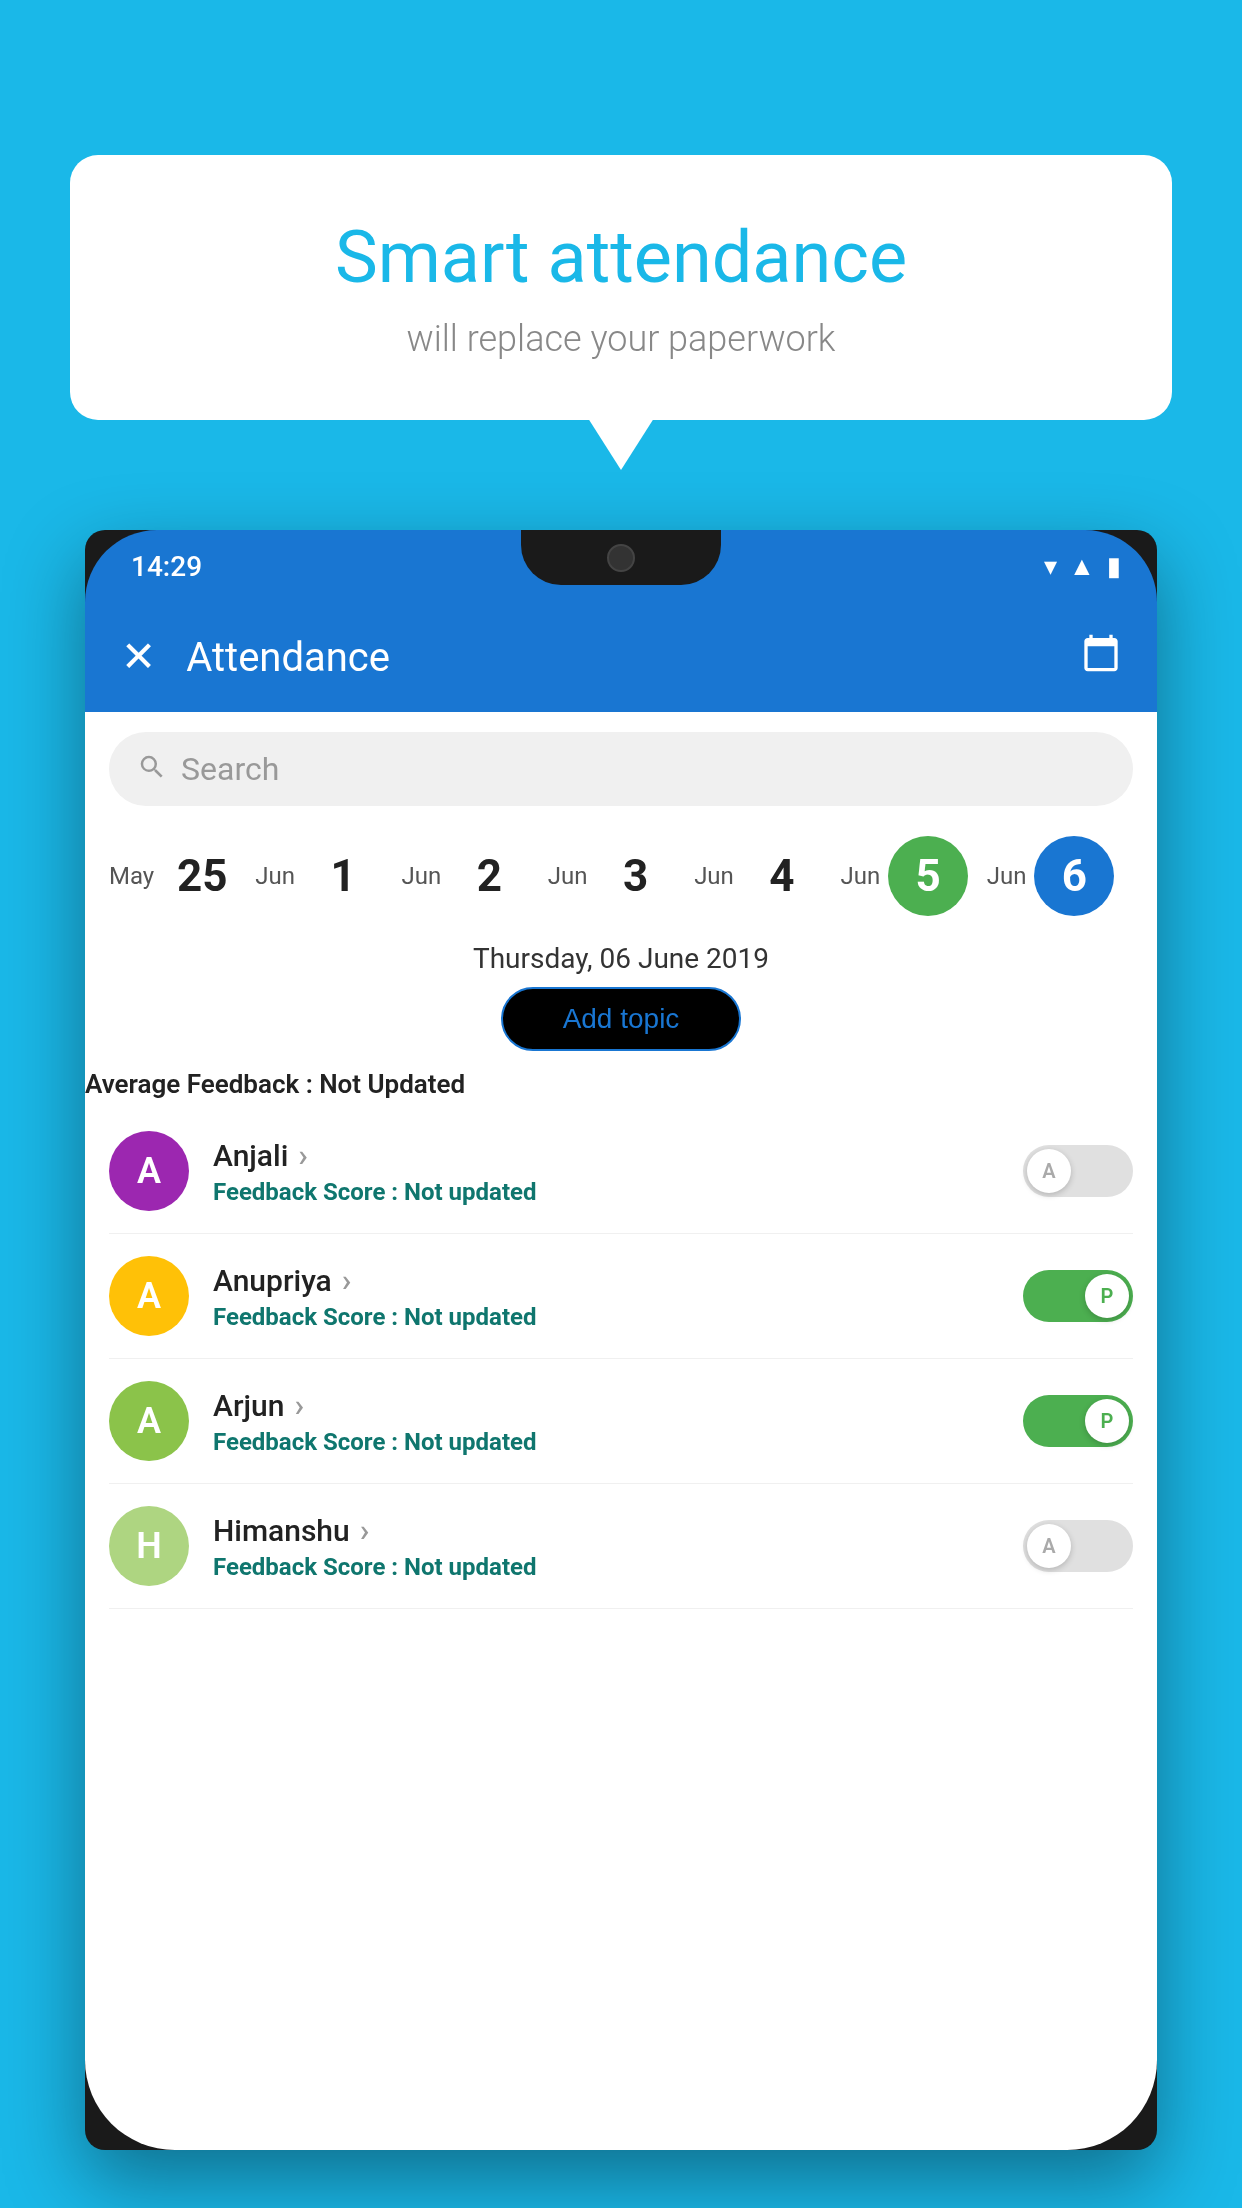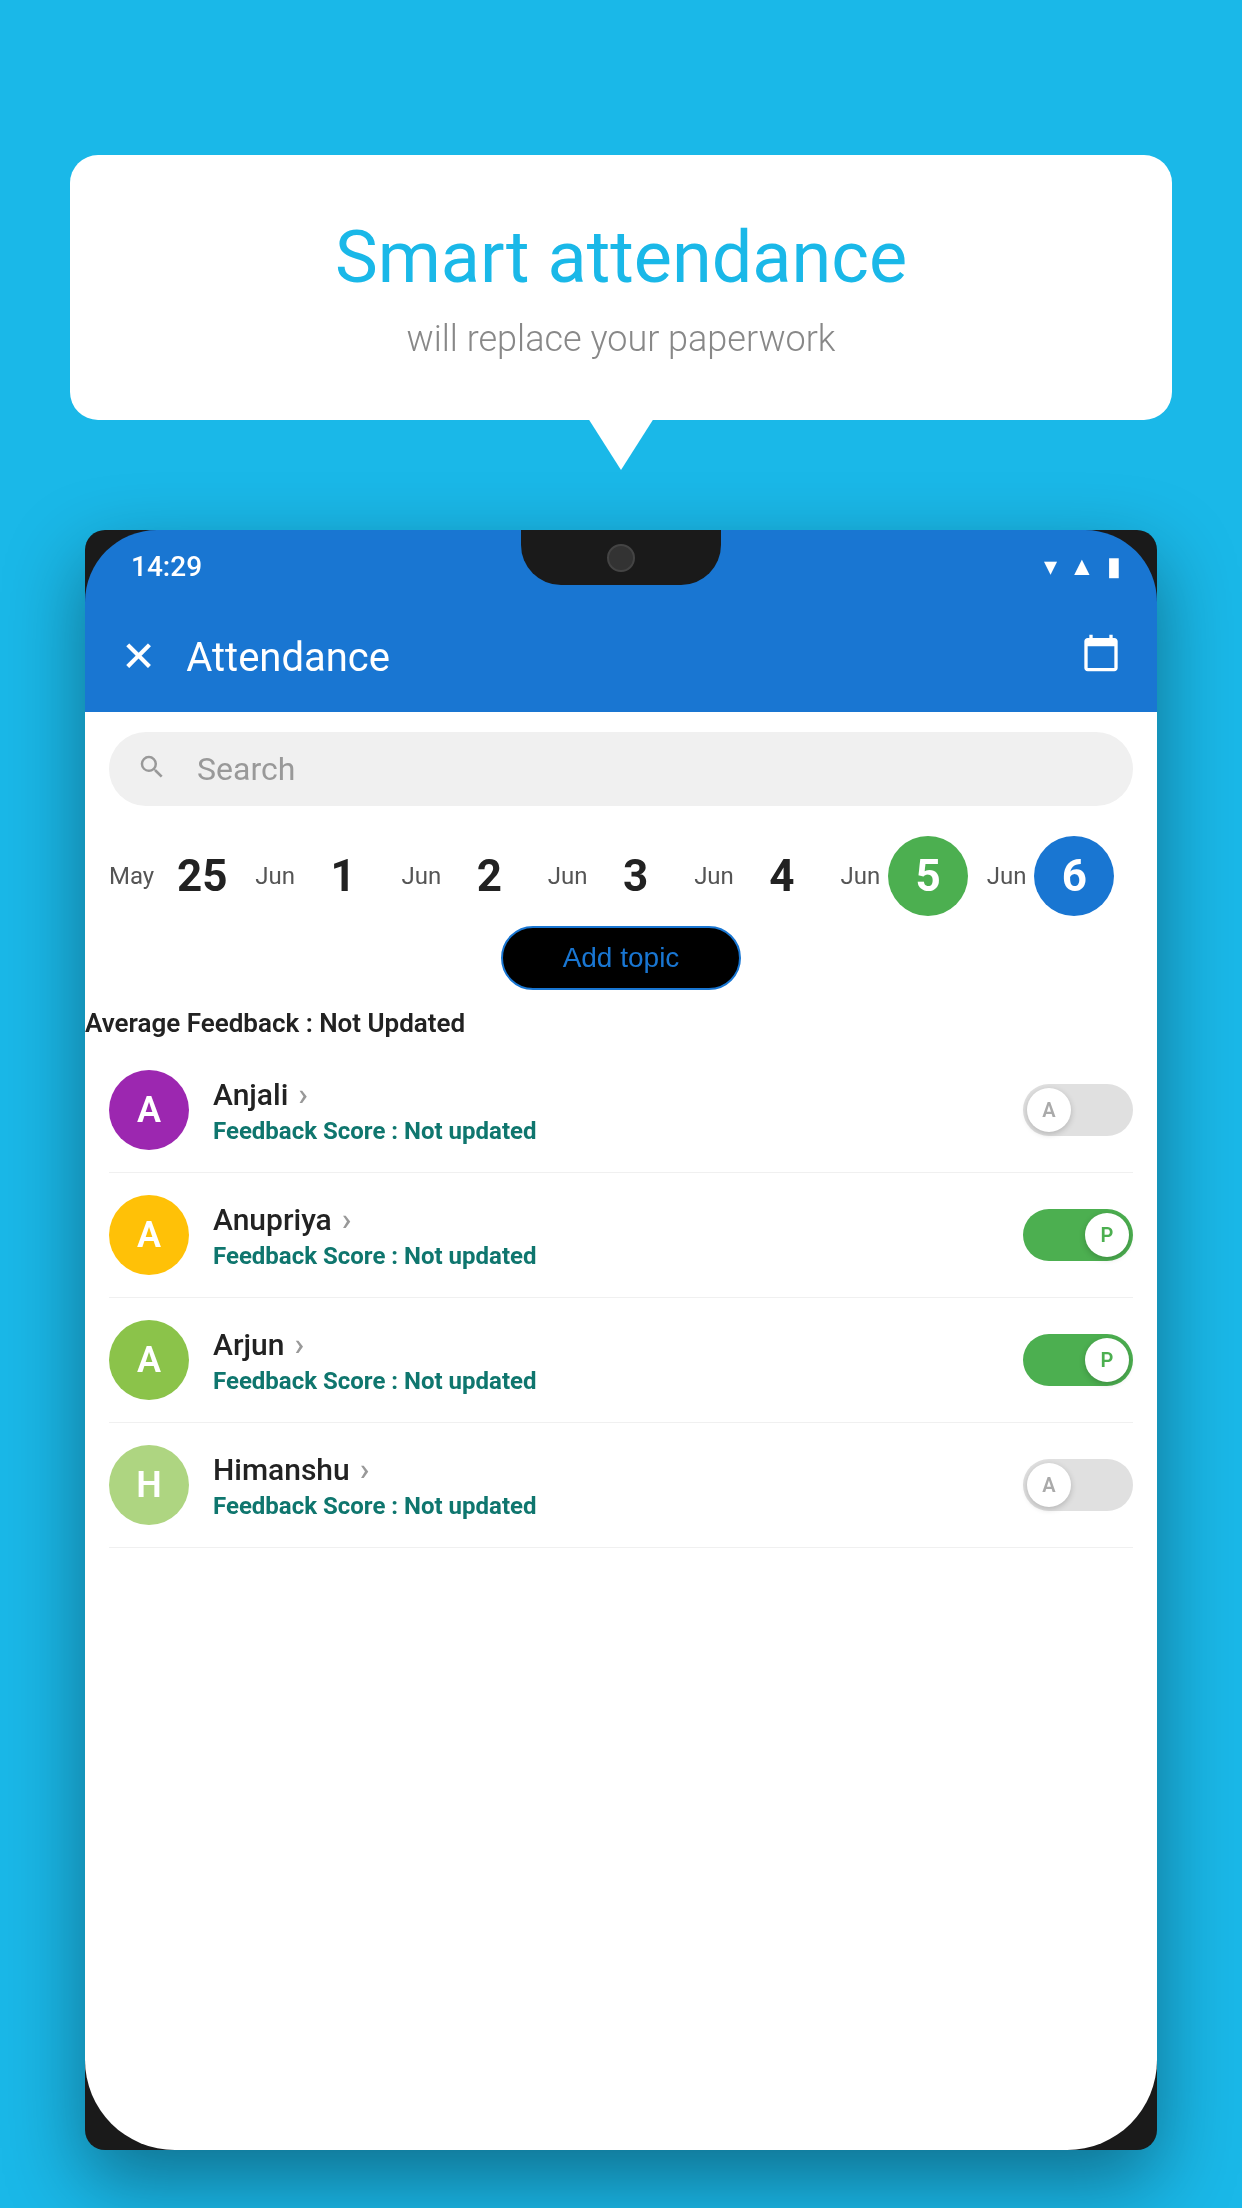--- a/index.html
+++ b/index.html
@@ -181,21 +181,21 @@
     }
 
     
     .search-bar {
       margin: 20px 24px 10px 24px;
       background: #f0f0f0;
       border-radius: 50px;
       display: flex;
       align-items: center;
       padding: 18px 28px;
-      gap: 30px;
+      gap: 14px;
     }
 
     .search-text {
       color: #999;
       font-size: 32px;
     }
 
     
     .calendar-strip {
       display: flex;
@@ -454,20 +454,21 @@
           <span class="cal-month">Jun</span>
           <span class="cal-date today">5</span>
         </div>
 
         <div class="cal-day">
           <span class="cal-month">Jun</span>
           <span class="cal-date selected">6</span>
         </div>
       </div>
 
+      <div class="selected-date-label">Thursday, 06 June 2019</div>
 
       <button class="add-topic-btn">Add topic</button>
 
       <div class="avg-feedback">
         <span>Average Feedback : </span><span>Not Updated</span>
       </div>
 
       <div class="student-list">
 
         <div class="student-item">

